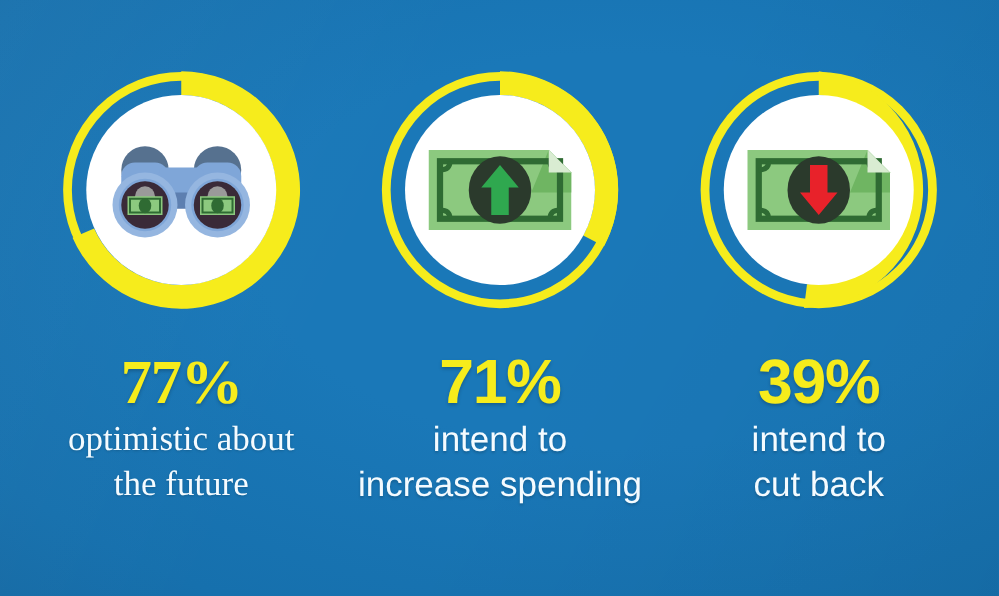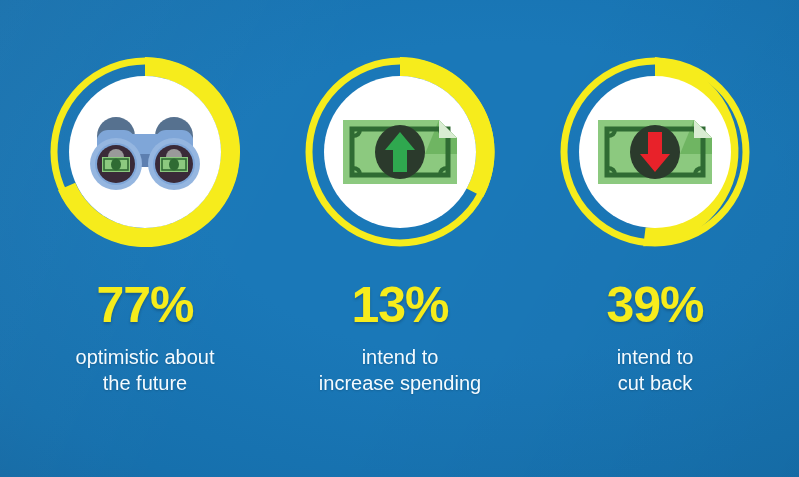--- a/index.html
+++ b/index.html
@@ -31,21 +31,21 @@
       linear-gradient(300deg, rgba(0,0,0,0.05) 0%, rgba(0,0,0,0) 45%);
     pointer-events: none;
   }
 
   .stat {
     position: absolute;
     top: 0;
     width: 256px;
     height: 477px;
   }
-  .stat-1 { left: 17px; }
+  .stat-1 { left: 17px; font-family: Liberation Serif, serif; }
   .stat-2 { left: 272px; }
   .stat-3 { left: 527px; }
 
   .ring-wrap {
     position: absolute;
     left: 50%;
     top: 52px;
     width: 200px;
     height: 200px;
     margin-left: -100px;
@@ -81,22 +81,22 @@
   }
   .pct {
     font-size: 50px;
     font-weight: bold;
     line-height: 0.95;
     letter-spacing: -1px;
     color: #f6ec1c;
     text-shadow: 0 2px 3px rgba(0,0,0,0.22);
   }
   .caption {
-    margin-top: 14px;
-    font-size: 20px;
+    margin-top: 4px;
+    font-size: 28px;
     line-height: 1.32;
     color: #f4fbff;
     text-shadow: 0 1px 2px rgba(0,0,0,0.18);
     white-space: pre-line;
     padding: 0 4px;
   }
 </style>
 </head>
 <body>
 
@@ -185,21 +185,21 @@
           <ellipse cx="61" cy="38" rx="25" ry="27" fill="#2b3a2c"></ellipse>
 
           <path d="M61 18 L76 36 H68 V58 H54 V36 H46 Z" fill="#2fa84f"></path>
 
           <path d="M100 6 L118 24 H100 Z" fill="#d9ecd2"></path>
         </svg>
       </div>
     </div>
 
     <div class="labels">
-      <div class="pct">13%</div>
+      <div class="pct">71%</div>
       <div class="caption">intend to
 increase spending</div>
     </div>
   </div>
 
   <div class="stat stat-3">
 
     <div class="ring-wrap">
       <svg class="ring-svg" viewBox="0 0 200 200">
         <circle cx="100" cy="100" r="91" fill="none" stroke="#f6ec1c" stroke-width="7"></circle>

